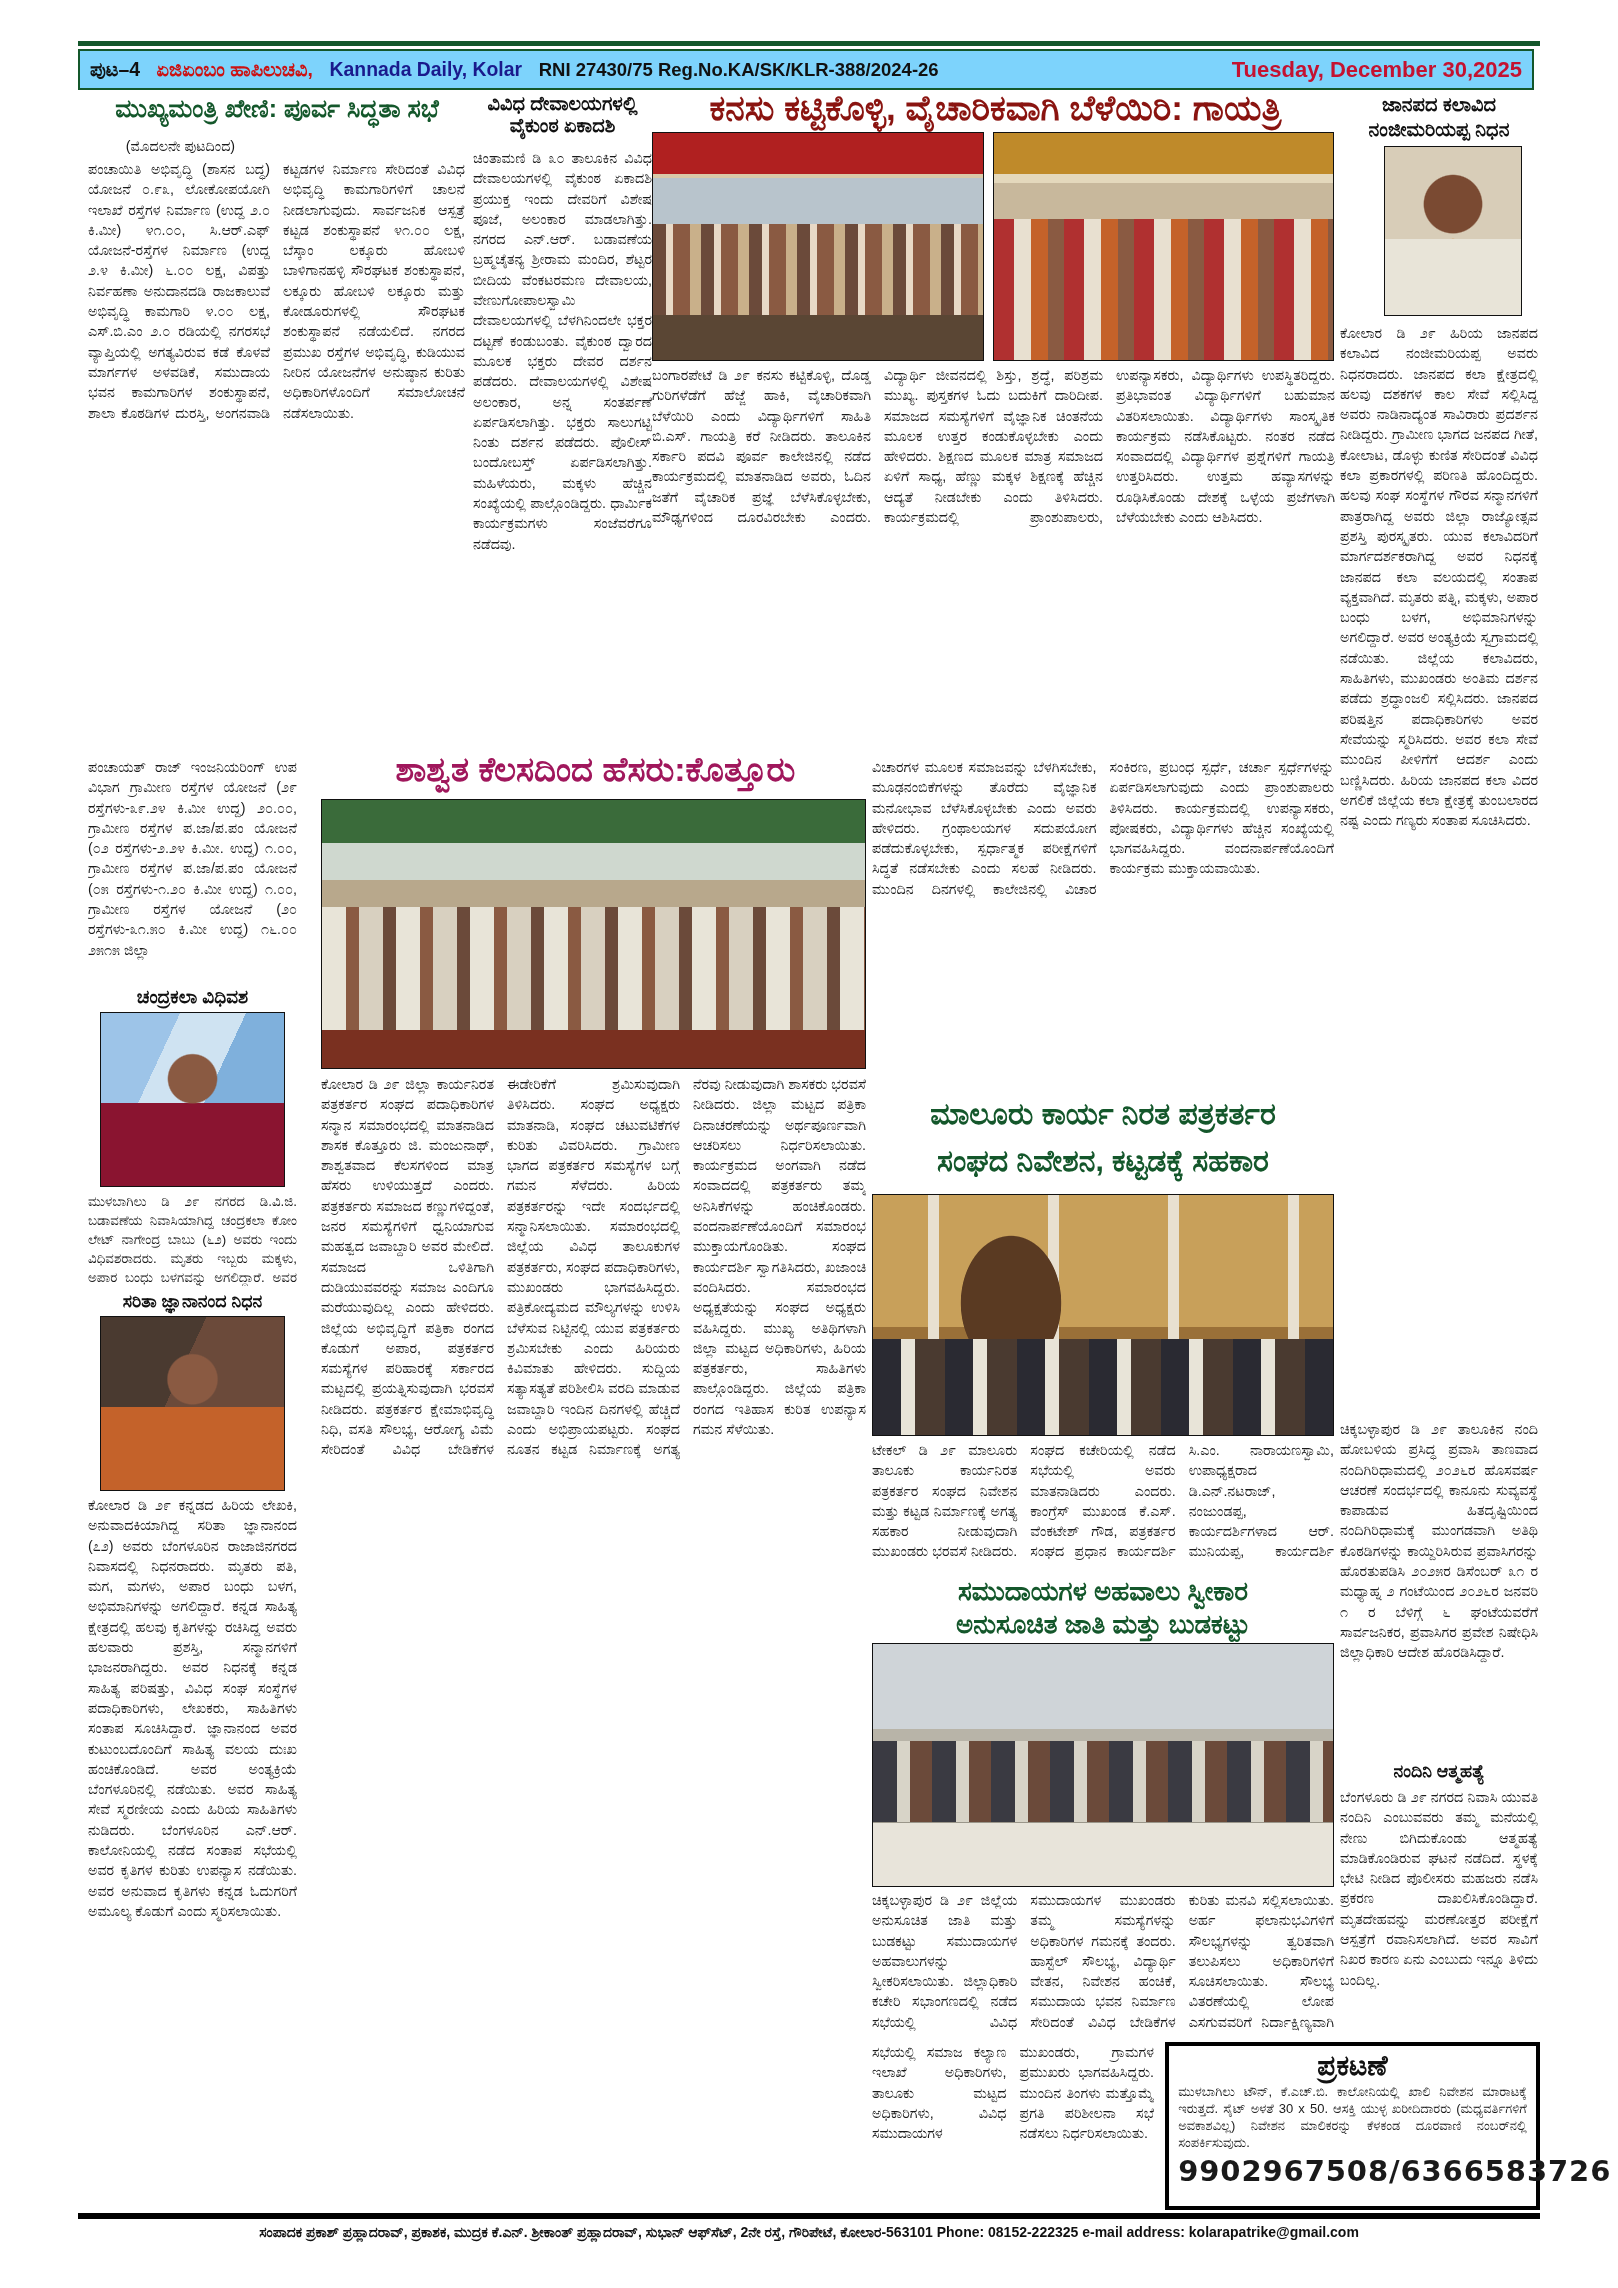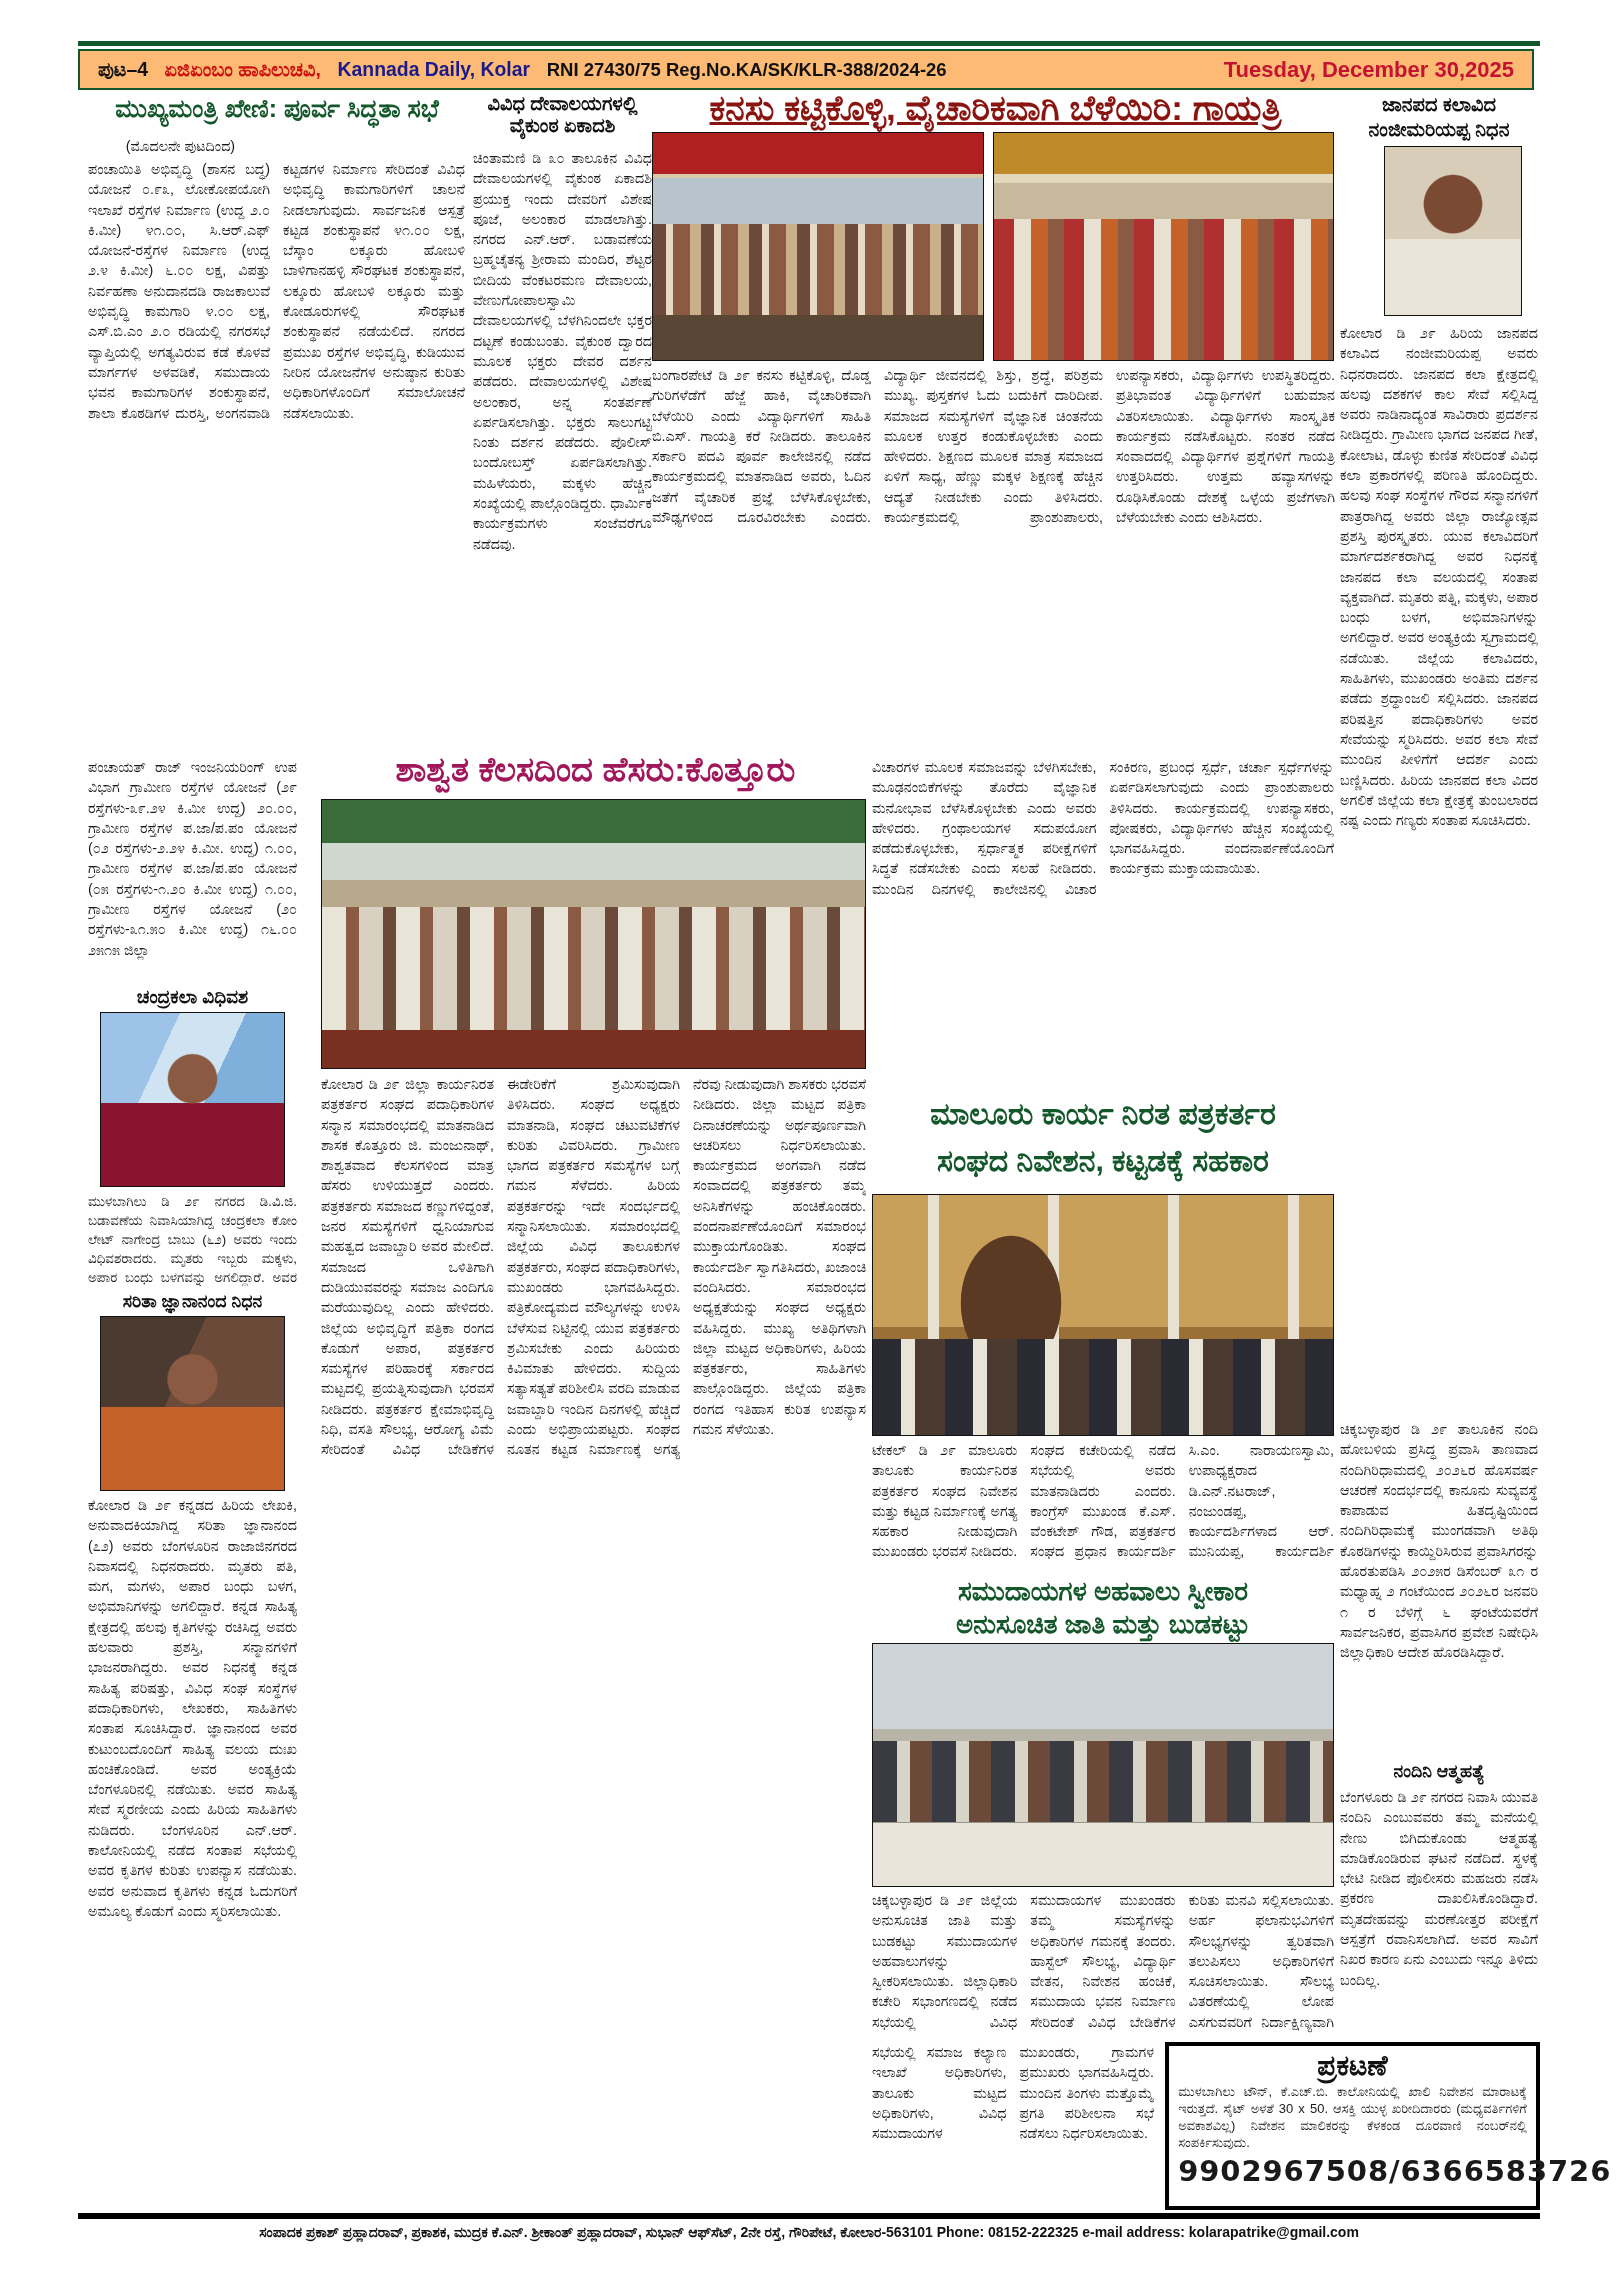--- a/index.html
+++ b/index.html
@@ -2,21 +2,21 @@
 <html style="font-size:14.8px"><head>
 <meta charset="utf-8">
 <style>
   html,body{margin:0;padding:0;background:#e8e8e8;}
   .page{position:relative;width:1619px;height:2289px;background:#ffffff;margin:0 auto;
         font-family:"Liberation Sans","DejaVu Sans",sans-serif;color:#1a1a1a;overflow:hidden;}
   .abs{position:absolute;}
   
   .top-rule{left:78px;top:41px;width:1462px;height:4.6px;background:#14572b;}
   .header-box{left:78px;top:49px;width:1456px;height:41px;border:2.8px solid #14572b;
-              display:flex;align-items:center;gap:16.6px;padding:0 18px;box-sizing:border-box;background:#fdba74;}
+              display:flex;align-items:center;gap:16.6px;padding:0 10px;box-sizing:border-box;background:#7dd3fc;}
   .hdr-page{font-weight:bold;font-size:19.4px;color:#111;}
   .hdr-masthead{font-weight:bold;font-size:19.4px;color:#cc1111;}
   .hdr-daily{font-weight:bold;font-size:19.4px;color:#1a1a8c;}
   .hdr-rni{font-weight:bold;font-size:18.5px;color:#111;}
   .hdr-date{font-weight:bold;font-size:22px;color:#c41230;margin-left:auto;}
   
   .hl{font-weight:bold;text-align:center;line-height:1.12;}
   .hl-green{color:#14572b;}
   .hl-maroon{color:#8a1410;}
   .hl-magenta{color:#a0175c;}
@@ -73,21 +73,21 @@
   <div class="photo" style="left:100px;top:1316px;width:185px;height:175px;
        background:linear-gradient(115deg,#4a3a30 0 40%,#6b4a3a 40% 100%);">
     <div class="ph-inner" style="background:radial-gradient(circle at 50% 36%,#8a5a42 0 17%,transparent 18%),
          linear-gradient(180deg,transparent 0 52%,#c4622a 52% 100%);"></div>
   </div>
   <div class="abs body-txt" style="left:88px;top:1495px;width:209px;height:707px;">ಕೋಲಾರ ಡಿ ೨೯ ಕನ್ನಡದ ಹಿರಿಯ ಲೇಖಕಿ, ಅನುವಾದಕಿಯಾಗಿದ್ದ ಸರಿತಾ ಜ್ಞಾನಾನಂದ (೭೨) ಅವರು ಬೆಂಗಳೂರಿನ ರಾಜಾಜಿನಗರದ ನಿವಾಸದಲ್ಲಿ ನಿಧನರಾದರು. ಮೃತರು ಪತಿ, ಮಗ, ಮಗಳು, ಅಪಾರ ಬಂಧು ಬಳಗ, ಅಭಿಮಾನಿಗಳನ್ನು ಅಗಲಿದ್ದಾರೆ. ಕನ್ನಡ ಸಾಹಿತ್ಯ ಕ್ಷೇತ್ರದಲ್ಲಿ ಹಲವು ಕೃತಿಗಳನ್ನು ರಚಿಸಿದ್ದ ಅವರು ಹಲವಾರು ಪ್ರಶಸ್ತಿ, ಸನ್ಮಾನಗಳಿಗೆ ಭಾಜನರಾಗಿದ್ದರು. ಅವರ ನಿಧನಕ್ಕೆ ಕನ್ನಡ ಸಾಹಿತ್ಯ ಪರಿಷತ್ತು, ವಿವಿಧ ಸಂಘ ಸಂಸ್ಥೆಗಳ ಪದಾಧಿಕಾರಿಗಳು, ಲೇಖಕರು, ಸಾಹಿತಿಗಳು ಸಂತಾಪ ಸೂಚಿಸಿದ್ದಾರೆ. ಜ್ಞಾನಾನಂದ ಅವರ ಕುಟುಂಬದೊಂದಿಗೆ ಸಾಹಿತ್ಯ ವಲಯ ದುಃಖ ಹಂಚಿಕೊಂಡಿದೆ. ಅವರ ಅಂತ್ಯಕ್ರಿಯೆ ಬೆಂಗಳೂರಿನಲ್ಲಿ ನಡೆಯಿತು. ಅವರ ಸಾಹಿತ್ಯ ಸೇವೆ ಸ್ಮರಣೀಯ ಎಂದು ಹಿರಿಯ ಸಾಹಿತಿಗಳು ನುಡಿದರು. ಬೆಂಗಳೂರಿನ ಎನ್.ಆರ್. ಕಾಲೋನಿಯಲ್ಲಿ ನಡೆದ ಸಂತಾಪ ಸಭೆಯಲ್ಲಿ ಅವರ ಕೃತಿಗಳ ಕುರಿತು ಉಪನ್ಯಾಸ ನಡೆಯಿತು. ಅವರ ಅನುವಾದ ಕೃತಿಗಳು ಕನ್ನಡ ಓದುಗರಿಗೆ ಅಮೂಲ್ಯ ಕೊಡುಗೆ ಎಂದು ಸ್ಮರಿಸಲಾಯಿತು.</div>
 
   <div class="abs subhead" style="left:473px;top:92px;width:179px;font-size:19.4px;">ವಿವಿಧ ದೇವಾಲಯಗಳಲ್ಲಿ ವೈಕುಂಠ ಏಕಾದಶಿ</div>
   <div class="abs body-txt" style="left:473px;top:148px;width:179px;height:605px;">ಚಿಂತಾಮಣಿ ಡಿ ೩೦ ತಾಲೂಕಿನ ವಿವಿಧ ದೇವಾಲಯಗಳಲ್ಲಿ ವೈಕುಂಠ ಏಕಾದಶಿ ಪ್ರಯುಕ್ತ ಇಂದು ದೇವರಿಗೆ ವಿಶೇಷ ಪೂಜೆ, ಅಲಂಕಾರ ಮಾಡಲಾಗಿತ್ತು. ನಗರದ ಎನ್.ಆರ್. ಬಡಾವಣೆಯ ಬ್ರಹ್ಮಚೈತನ್ಯ ಶ್ರೀರಾಮ ಮಂದಿರ, ಶೆಟ್ಟರ ಬೀದಿಯ ವೆಂಕಟರಮಣ ದೇವಾಲಯ, ವೇಣುಗೋಪಾಲಸ್ವಾಮಿ ದೇವಾಲಯಗಳಲ್ಲಿ ಬೆಳಗಿನಿಂದಲೇ ಭಕ್ತರ ದಟ್ಟಣೆ ಕಂಡುಬಂತು. ವೈಕುಂಠ ದ್ವಾರದ ಮೂಲಕ ಭಕ್ತರು ದೇವರ ದರ್ಶನ ಪಡೆದರು. ದೇವಾಲಯಗಳಲ್ಲಿ ವಿಶೇಷ ಅಲಂಕಾರ, ಅನ್ನ ಸಂತರ್ಪಣೆ ಏರ್ಪಡಿಸಲಾಗಿತ್ತು. ಭಕ್ತರು ಸಾಲುಗಟ್ಟಿ ನಿಂತು ದರ್ಶನ ಪಡೆದರು. ಪೊಲೀಸ್ ಬಂದೋಬಸ್ತ್ ಏರ್ಪಡಿಸಲಾಗಿತ್ತು. ಮಹಿಳೆಯರು, ಮಕ್ಕಳು ಹೆಚ್ಚಿನ ಸಂಖ್ಯೆಯಲ್ಲಿ ಪಾಲ್ಗೊಂಡಿದ್ದರು. ಧಾರ್ಮಿಕ ಕಾರ್ಯಕ್ರಮಗಳು ಸಂಜೆವರೆಗೂ ನಡೆದವು.</div>
 
-  <div class="abs hl hl-maroon" style="left:657px;top:88px;width:677px;height:42px;font-size:35px;text-decoration:underline;">ಕನಸು ಕಟ್ಟಿಕೊಳ್ಳಿ, ವೈಚಾರಿಕವಾಗಿ ಬೆಳೆಯಿರಿ: ಗಾಯತ್ರಿ</div>
+  <div class="abs hl hl-maroon" style="left:657px;top:88px;width:677px;height:42px;font-size:35px;">ಕನಸು ಕಟ್ಟಿಕೊಳ್ಳಿ, ವೈಚಾರಿಕವಾಗಿ ಬೆಳೆಯಿರಿ: ಗಾಯತ್ರಿ</div>
   <div class="photo" style="left:652px;top:132px;width:332px;height:229px;
        background:linear-gradient(180deg,#d9c9a8 0 20%,#b8c4cc 20% 78%,#6b5a48 78% 100%);">
     <div class="banner-strip" style="top:0;background:#b02020;"></div>
     <div class="people-row"></div>
     <div class="table-front" style="background:#5a4634;"></div>
   </div>
   <div class="photo" style="left:993px;top:132px;width:341px;height:229px;
        background:linear-gradient(180deg,#e4d8bc 0 22%,#c8b89c 22% 100%);">
     <div class="banner-strip" style="top:0;background:#bf8a2a;"></div>
     <div class="people-row" style="bottom:0;height:62%;

